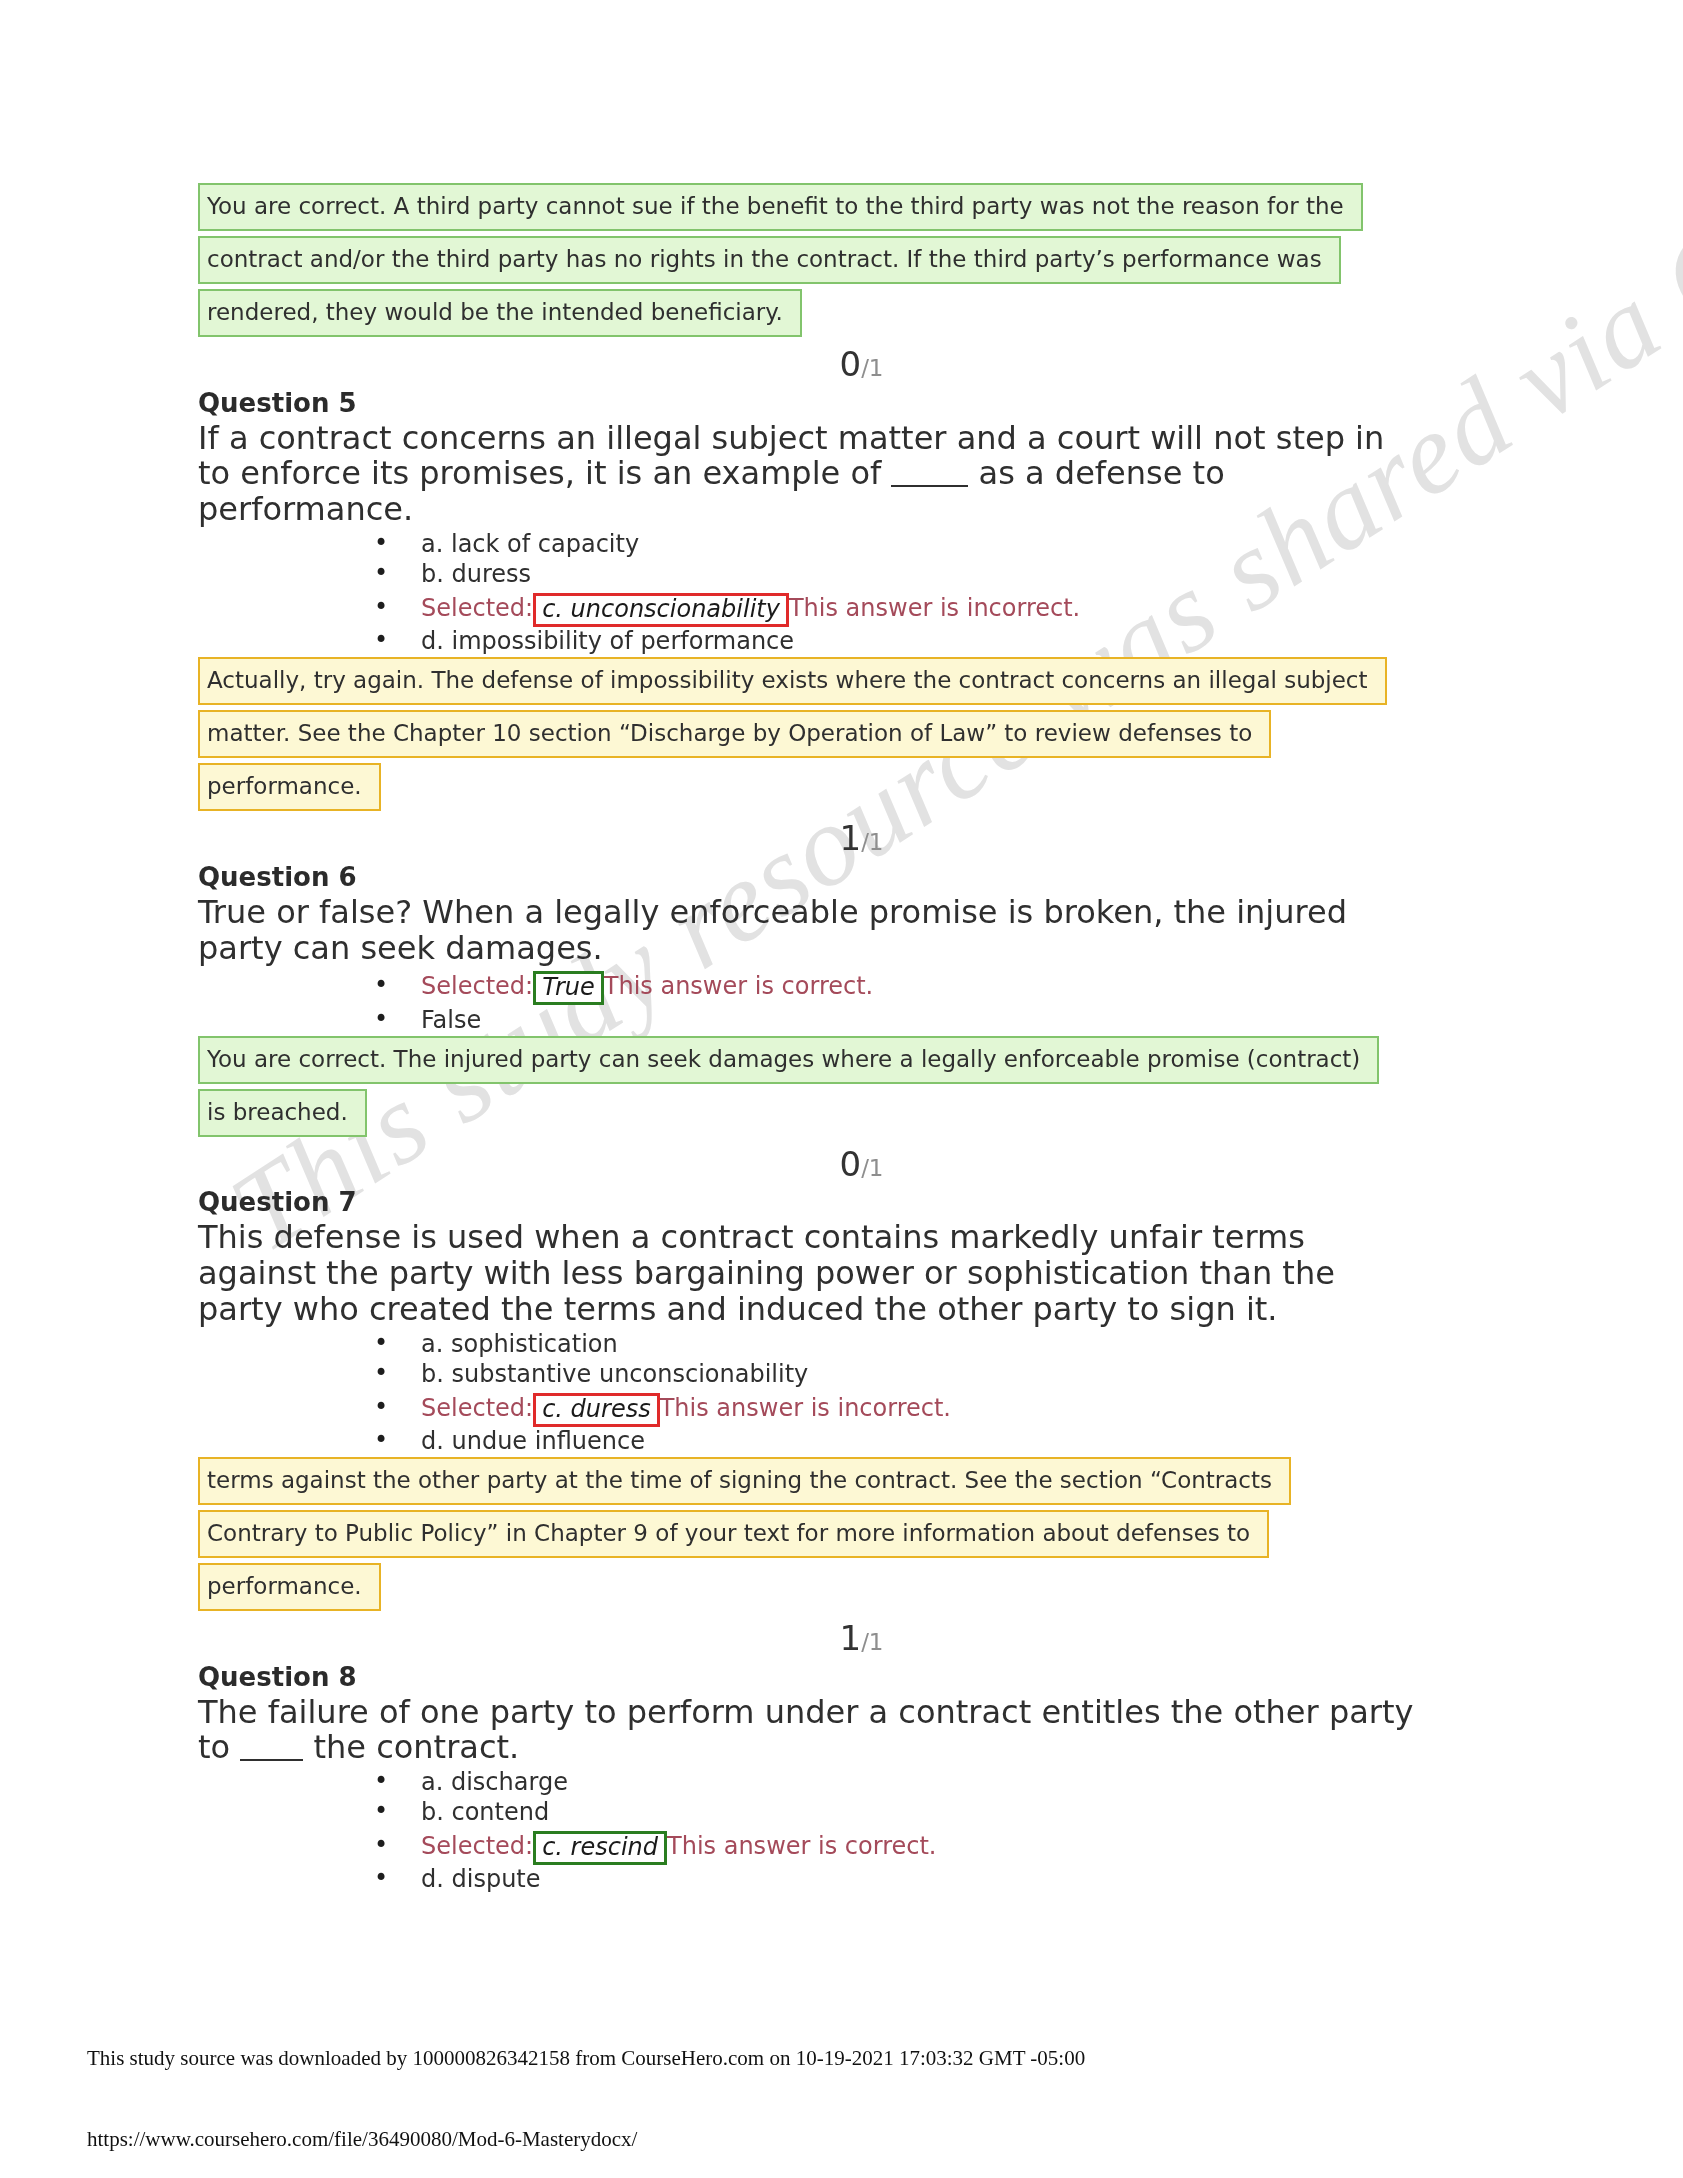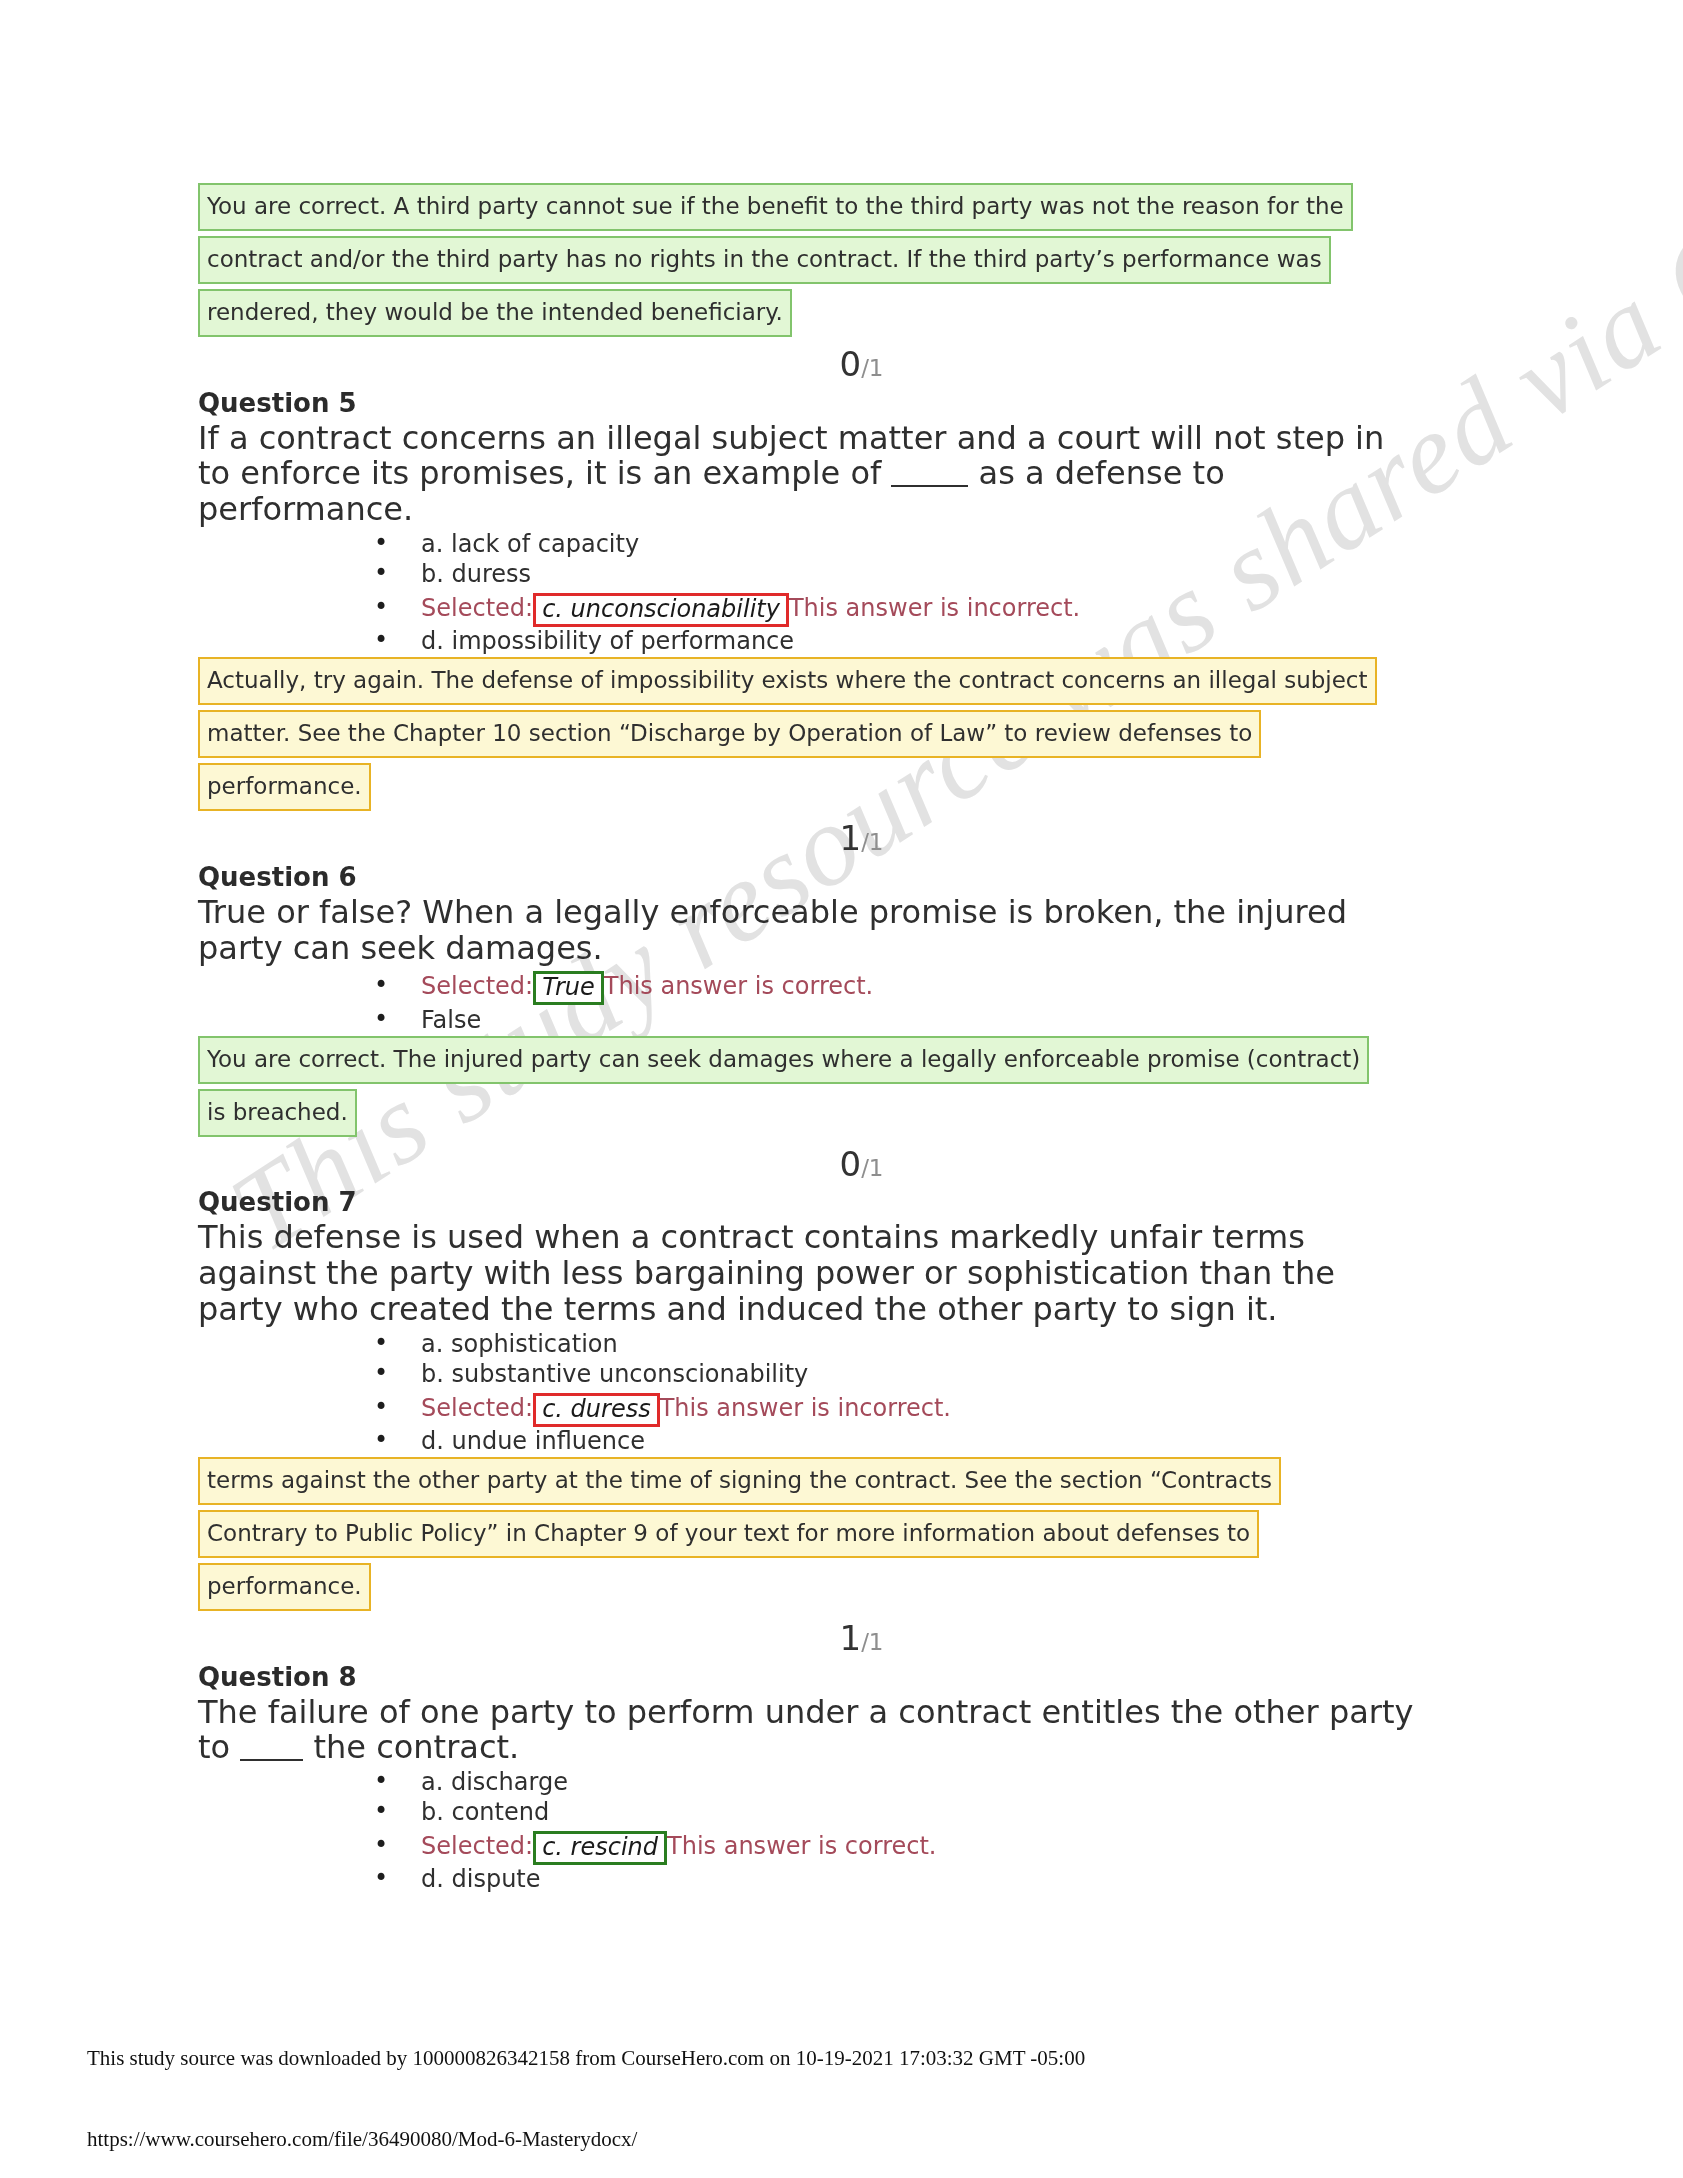--- a/index.html
+++ b/index.html
@@ -60,21 +60,21 @@
     width: 1287px;
   }
 
   
   .fb-block { margin: 0 0 0 0; }
   .fb-line {
     display: table;
     font-size: 23px;
     line-height: 1.0;
     color: #2f2f2f;
-    padding: 10px 7px 11px 7px;
+    padding: 10px 17px 11px 7px;
     margin: 0 0 5px 0;
     box-sizing: border-box;
   }
   .fb-green .fb-line {
     background: #e2f7d5;
     border: 2px solid #82c46c;
   }
   .fb-yellow .fb-line {
     background: #fdf8d4;
     border: 2px solid #e8b325;

